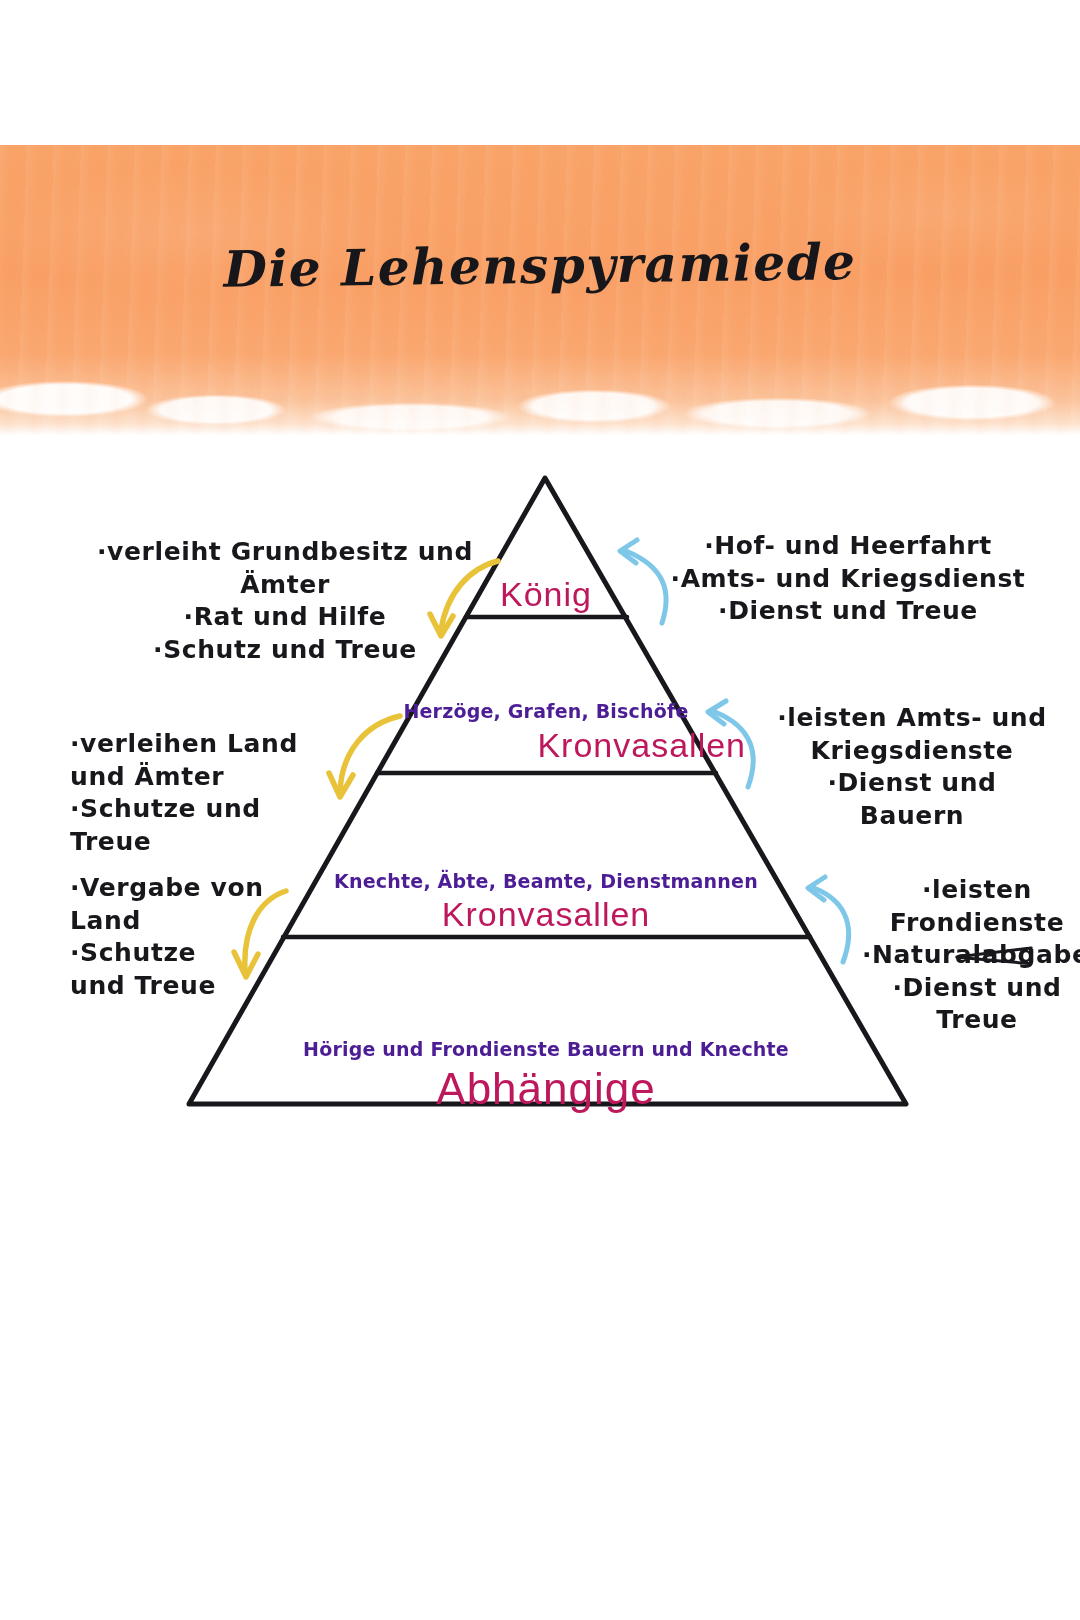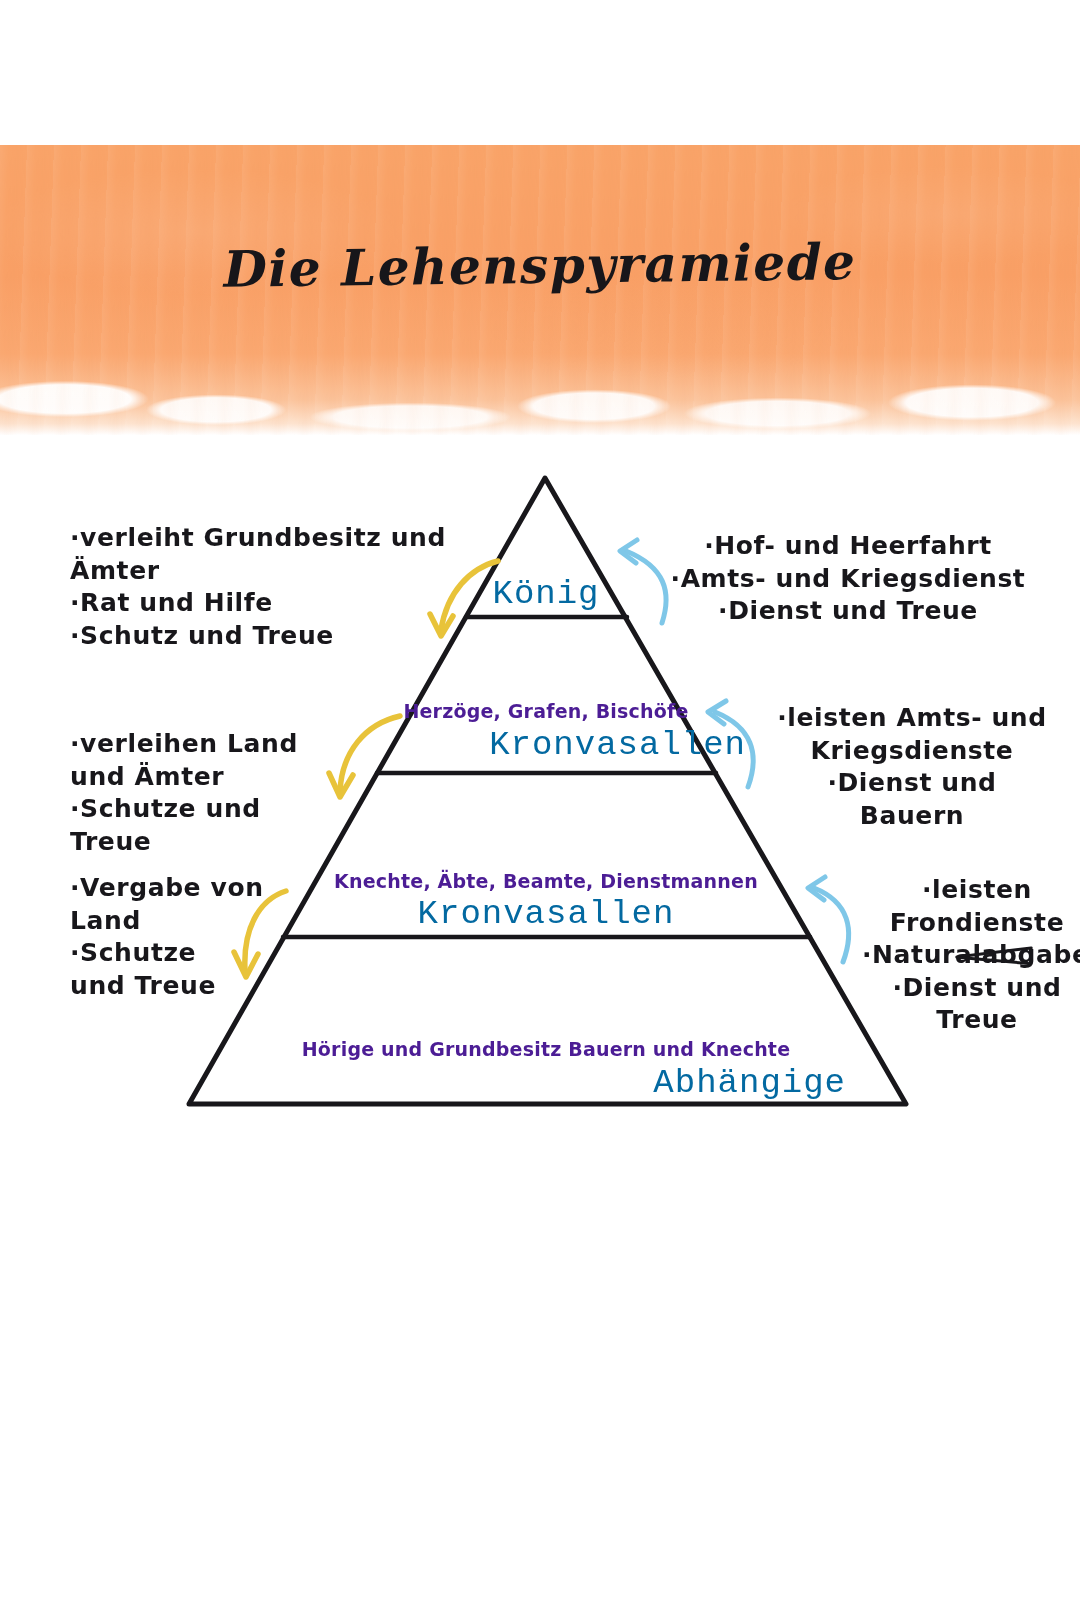--- a/index.html
+++ b/index.html
@@ -106,23 +106,23 @@
     letter-spacing: .6px;
     white-space: pre-line;
   }
   .hand.left  { text-align: left; }
   .hand.right { text-align: center; }
 
   
   .tier-main {
     position: absolute;
     text-align: center;
-    font-family: Liberation Mono, monospace;
+    font-family: Liberation Sans, sans-serif;
     font-weight: 500;
-    color: #0369a1;
+    color: #be185d;
     letter-spacing: 1px;
     white-space: nowrap;
   }
   .tier-cap {
     position: absolute;
     text-align: center;
     font-family: "DejaVu Sans", sans-serif;
     font-weight: 700;
     font-size: 19px;
     color: #4c1d95;
@@ -190,24 +190,24 @@
 </svg>
 
 <div class="tier-main" style="left:396px; top:575px; width:300px; font-size:34px;">König</div>
 
 <div class="tier-cap" style="left:346px; top:700px; width:400px;">Herzöge, Grafen, Bischöfe</div>
 <div class="tier-main" style="left:346px; top:726px; width:400px; font-size:34px;text-align:right;">Kronvasallen</div>
 
 <div class="tier-cap" style="left:296px; top:870px; width:500px;">Knechte, Äbte, Beamte, Dienstmannen</div>
 <div class="tier-main" style="left:296px; top:895px; width:500px; font-size:34px;">Kronvasallen</div>
 
-<div class="tier-cap" style="left:246px; top:1038px; width:600px;">Hörige und Grundbesitz  Bauern und Knechte</div>
-<div class="tier-main" style="left:246px; top:1064px; width:600px; font-size:34px;text-align:right;">Abhängige</div>
-
-<div class="hand left" style="left:70px; top:522px; width:430px;">·verleiht Grundbesitz und
+<div class="tier-cap" style="left:246px; top:1038px; width:600px;">Hörige und Frondienste  Bauern und Knechte</div>
+<div class="tier-main" style="left:246px; top:1064px; width:600px; font-size:44px;">Abhängige</div>
+
+<div class="hand left" style="left:70px; top:536px; width:430px;text-align:center;">·verleiht Grundbesitz und
   Ämter
 ·Rat und Hilfe
 ·Schutz und Treue</div>
 
 <div class="hand right" style="left:668px; top:530px; width:360px;">·Hof- und Heerfahrt
 ·Amts- und Kriegsdienst
 ·Dienst und Treue</div>
 
 <div class="hand left" style="left:70px; top:728px; width:330px;">·verleihen Land
   und Ämter

